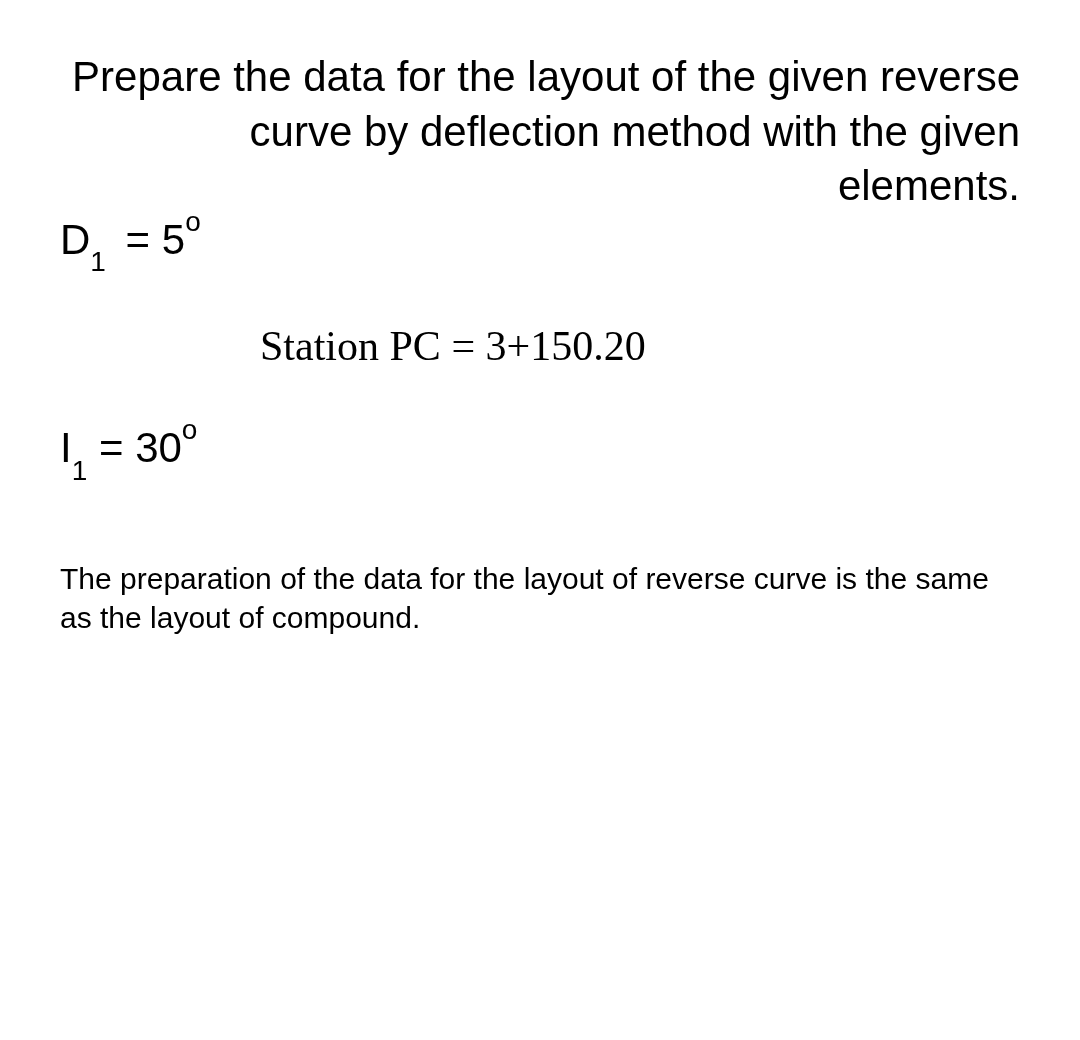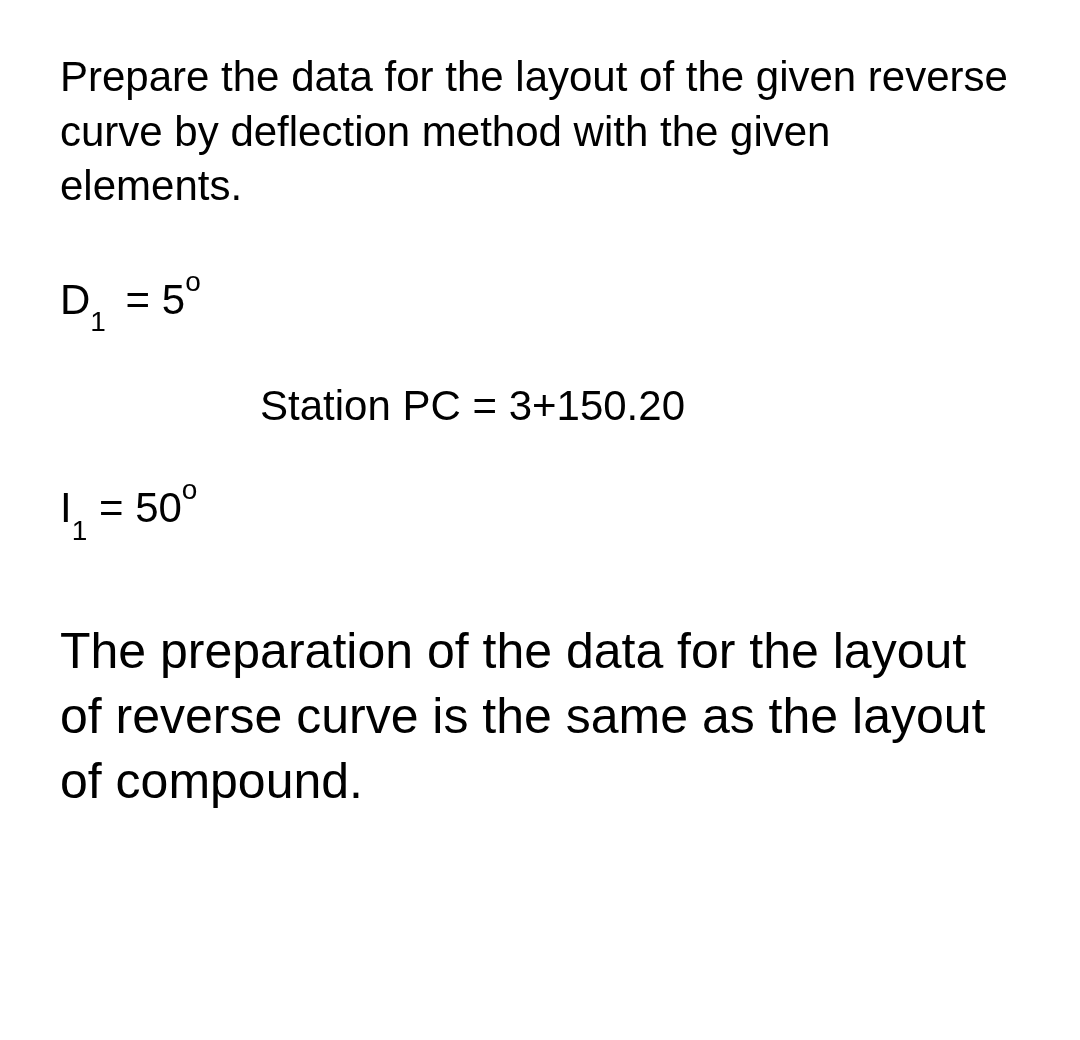--- a/index.html
+++ b/index.html
@@ -11,57 +11,58 @@
       width: 1080px;
       height: 1040px;
       background: #ffffff;
       font-family: Arial, Helvetica, sans-serif;
       color: #000000;
       padding: 50px 60px;
     }
     .paragraph {
       font-size: 42px;
       line-height: 1.3;
-      margin-bottom: 60px;
+      text-align: right;
     }
     .equations-block {
       margin-bottom: 80px;
     }
     .equation-line {
       font-size: 42px;
       margin-bottom: 52px;
       display: flex;
       align-items: flex-end;
     }
     .equation-left {
       flex: 0 0 auto;
       min-width: 180px;
     }
     .equation-right {
       flex: 0 0 auto;
       margin-left: 200px;
+      font-family: Liberation Serif, serif;
     }
     .sub {
       font-size: 28px;
       vertical-align: sub;
       position: relative;
       top: 8px;
     }
     .sup {
       font-size: 28px;
       vertical-align: super;
       position: relative;
       top: -8px;
     }
     .spacer {
       display: inline-block;
       width: 8px;
     }
     .footer-paragraph {
-      font-size: 50px;
+      font-size: 30px;
       line-height: 1.3;
     }
   </style>
 </head>
 <body>
 
 <div class="paragraph">Prepare the data for the layout of the given reverse curve by deflection method with the given elements.</div>
 
 <div class="equations-block">
 
@@ -70,20 +71,20 @@
       <span>D</span><span class="sub">1</span><span class="spacer"></span><span> = </span><span>5</span><span class="sup">o</span>
     </span>
   </div>
 
   <div class="equation-line">
     <span class="equation-right">Station PC = 3+150.20</span>
   </div>
 
   <div class="equation-line">
     <span class="equation-left">
-      <span>I</span><span class="sub">1</span><span> = </span><span>50</span><span class="sup">o</span>
+      <span>I</span><span class="sub">1</span><span> = </span><span>30</span><span class="sup">o</span>
     </span>
   </div>
 
 
 </div>
 
 <div class="footer-paragraph">The preparation of the data for the layout of reverse curve is the same as the layout of compound.</div>
 
 </body></html>

